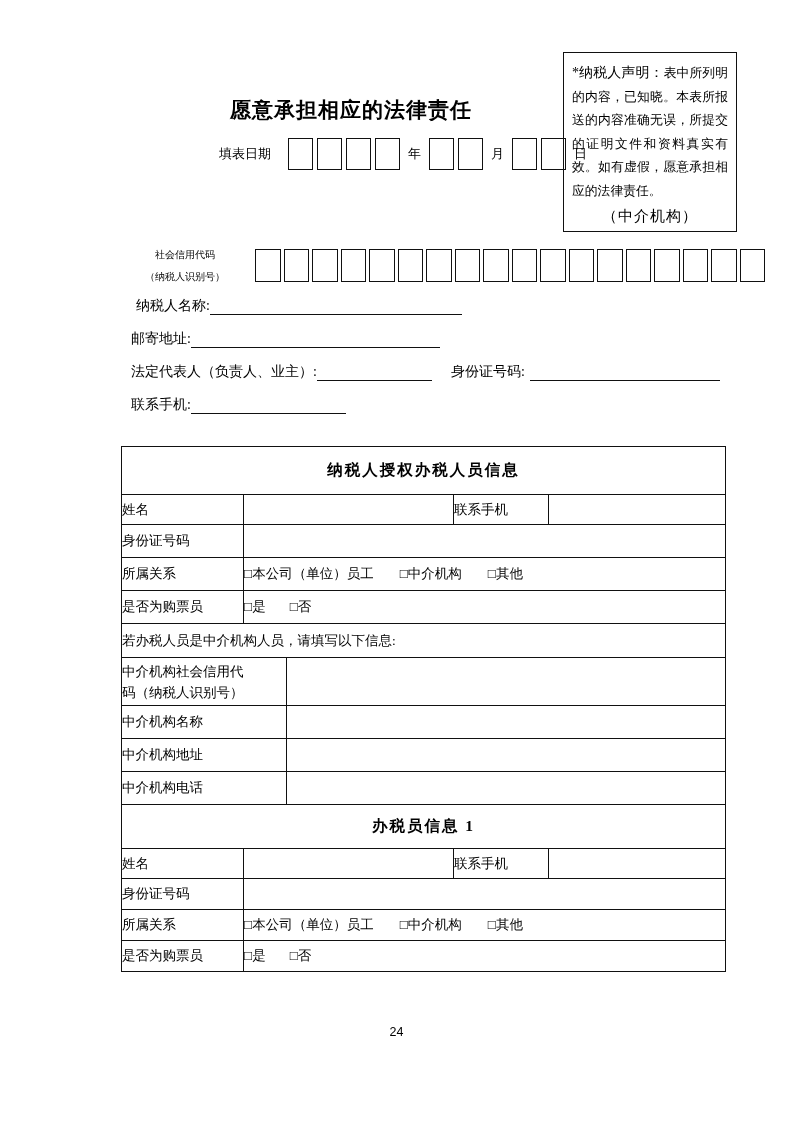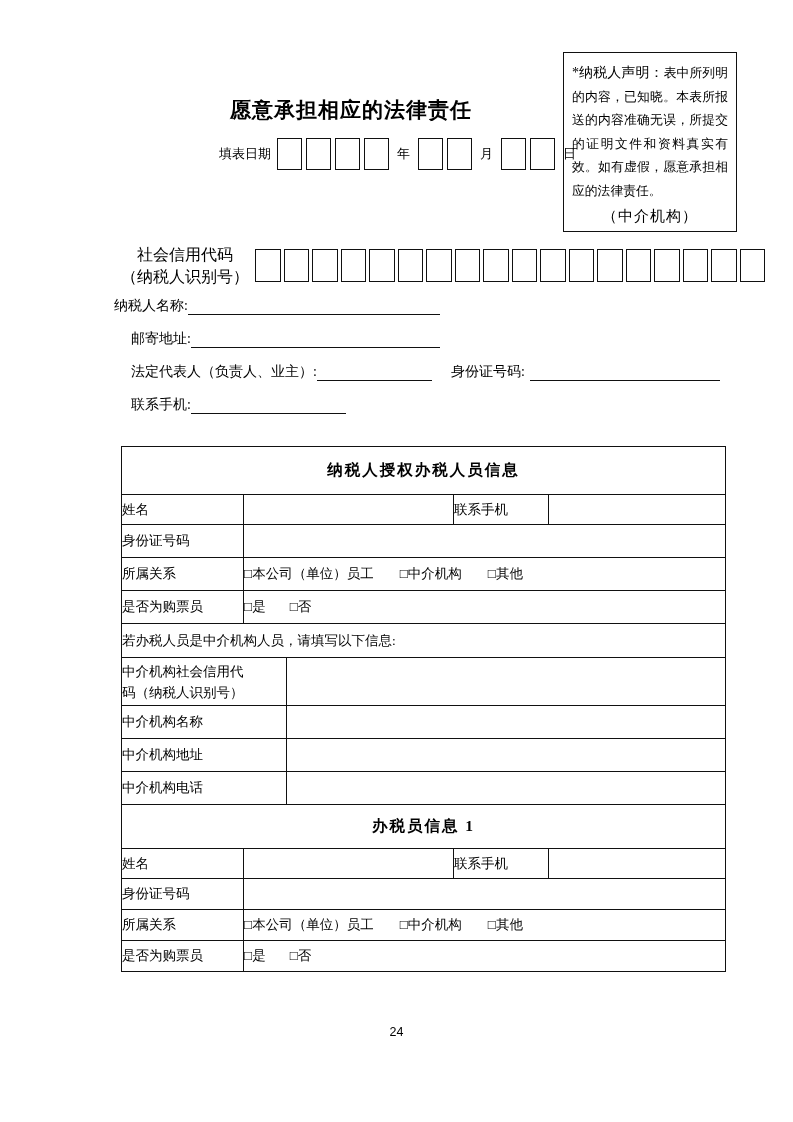--- a/index.html
+++ b/index.html
@@ -13,38 +13,38 @@
   
   .form-title{
     left:120px;top:96px;width:462px;text-align:center;
     font-size:21px;font-weight:bold;letter-spacing:1px;
   }
 
   
   .date-row{
     left:219px;top:138px;display:flex;align-items:center;font-size:13px;
   }
-  .date-row .date-label{margin-right:6px;white-space:nowrap;}
+  .date-row .date-label{margin-right:17px;white-space:nowrap;}
   .boxgroup{display:flex;gap:4px;}
   .wbox{width:25px;height:32px;border:1.6px solid #111;background:#fff;box-sizing:border-box;}
   .date-suffix{margin:0 8px;white-space:nowrap;}
   .date-suffix.last{margin-right:0;}
 
   
   .decl-box{
     left:563px;top:52px;width:174px;height:180px;border:1.6px solid #111;
     box-sizing:border-box;padding:8px 8px 0 8px;font-size:12.8px;line-height:23.5px;
     text-align:justify;
   }
   .decl-lead{font-weight:normal;font-size:14px;}
   .decl-seal{text-align:center;font-size:15px;letter-spacing:1px;line-height:26px;}
 
   
   .cc-label{
-    left:118px;top:244px;width:134px;text-align:center;font-size:16px;line-height:21.5px;
+    left:118px;top:244px;width:134px;text-align:center;font-size:10px;line-height:21.5px;
     white-space:nowrap;
   }
   .cc-boxes{left:255px;top:249px;display:flex;gap:3px;}
   .cc-boxes .wbox{width:25.5px;height:33px;}
 
   
   .frow{display:flex;align-items:flex-end;font-size:14px;white-space:nowrap;}
   .uline{height:17px;border-bottom:1.2px solid #111;display:inline-block;}
   .gap{display:inline-block;}
 
@@ -120,21 +120,21 @@
     <span class="wbox"></span>
     <span class="wbox"></span>
     <span class="wbox"></span>
     <span class="wbox"></span>
     <span class="wbox"></span>
     <span class="wbox"></span>
     <span class="wbox"></span>
     <span class="wbox"></span>
   </div>
 
-<div class="abs frow" style="left:114px;top:297px;">
+<div class="abs frow" style="left:136px;top:297px;">
   <span>纳税人名称:</span>
     <span class="uline" style="width:252px;"></span>
 </div>
 <div class="abs frow" style="left:131px;top:330px;">
   <span>邮寄地址:</span>
     <span class="uline" style="width:249px;"></span>
 </div>
 <div class="abs frow" style="left:131px;top:363px;">
   <span>法定代表人（负责人、业主）:</span>
     <span class="uline" style="width:115px;"></span>

